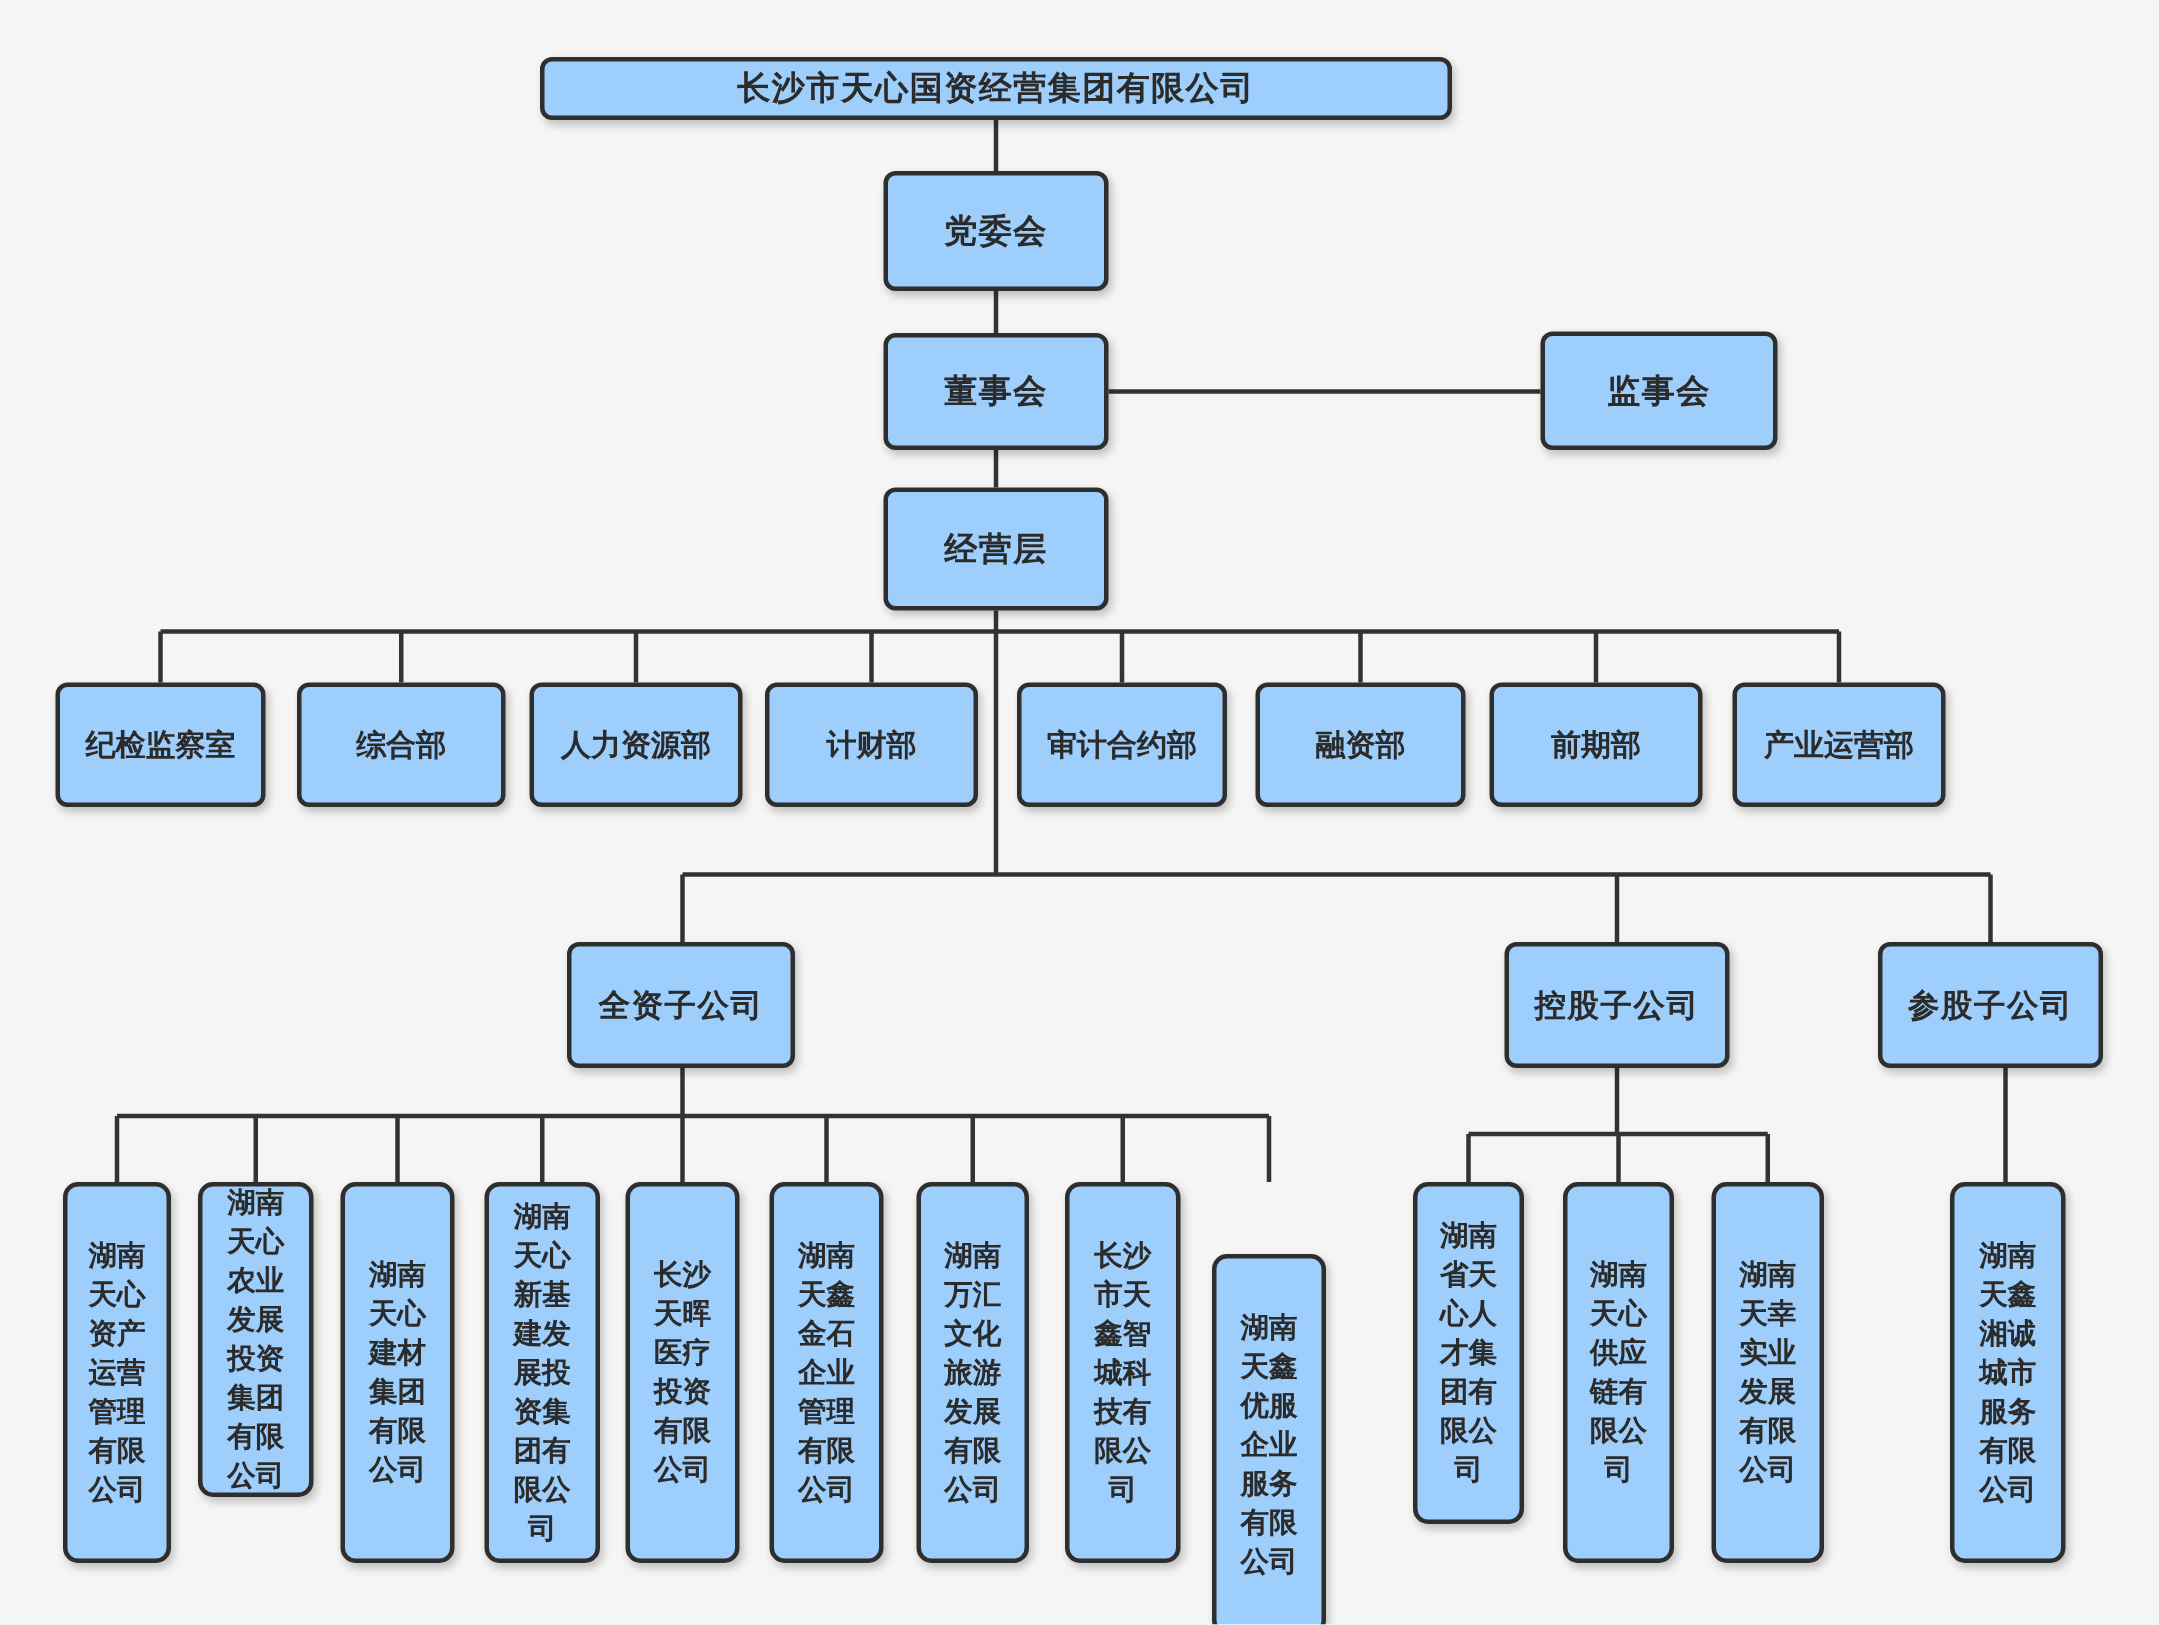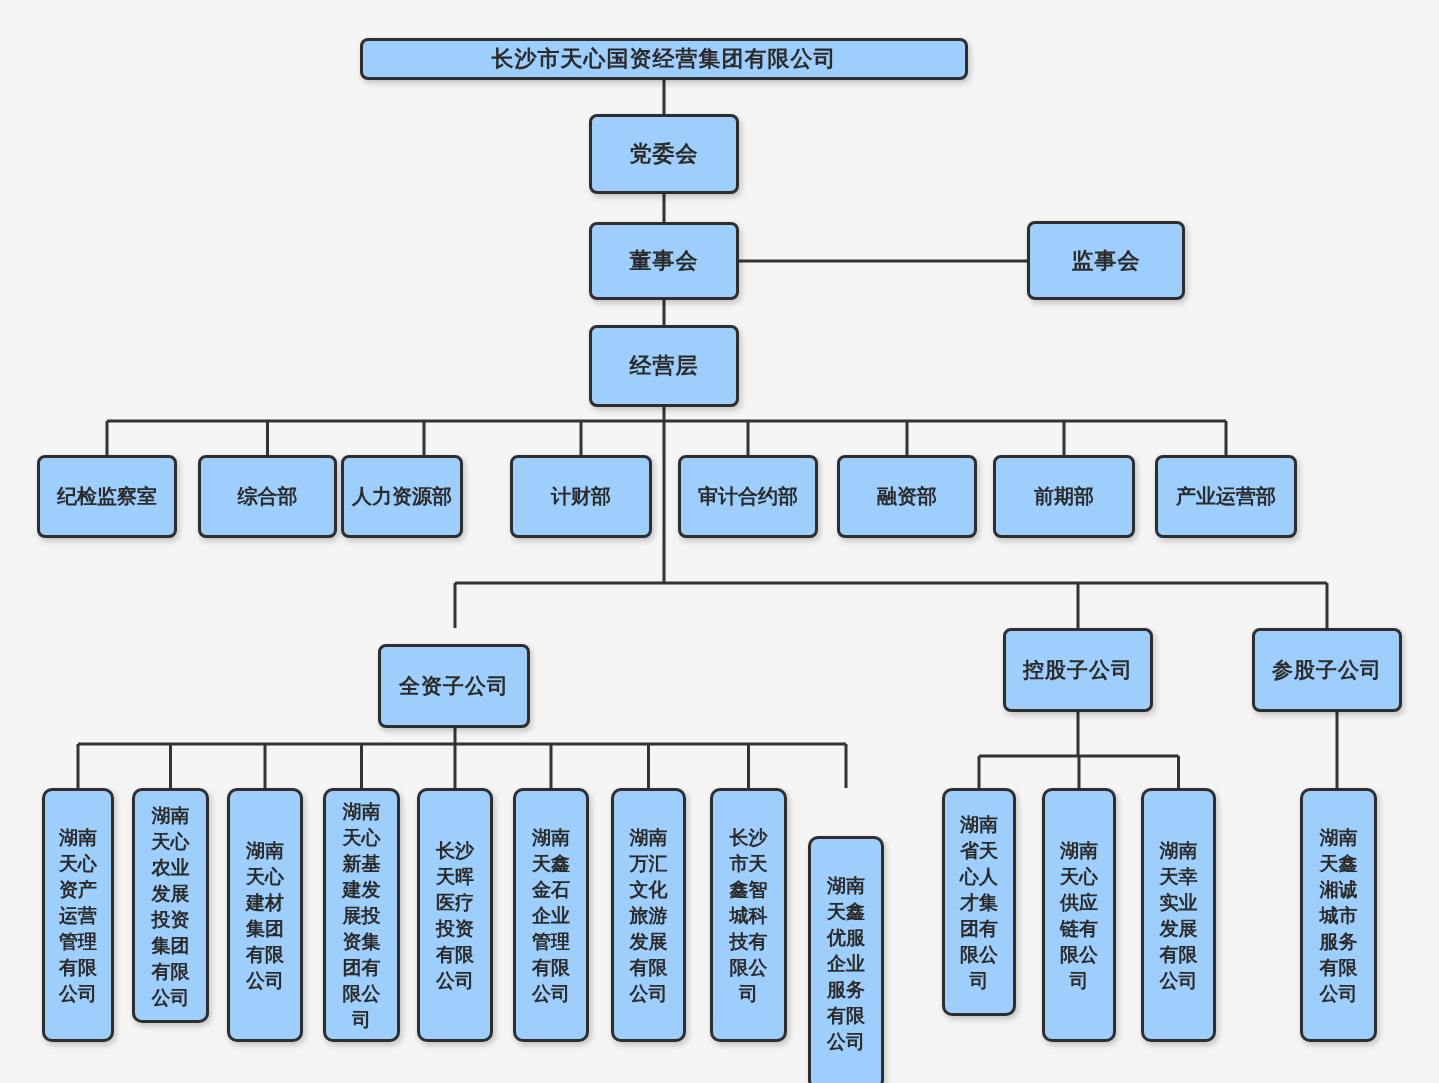--- a/index.html
+++ b/index.html
@@ -76,31 +76,31 @@
       <path d="M1337,712 V788"></path>
     </svg>
   <div id="nodes">
       <div class="node lv1" style="left: 360px; top: 38px; width: 608px; height: 42px;">长沙市天心国资经营集团有限公司</div>
       <div class="node lv2" style="left: 589px; top: 114px; width: 150px; height: 80px;">党委会</div>
       <div class="node lv2" style="left: 589px; top: 222px; width: 150px; height: 78px;">董事会</div>
       <div class="node lv2" style="left: 1027px; top: 221px; width: 158px; height: 79px;">监事会</div>
       <div class="node lv2" style="left: 589px; top: 325px; width: 150px; height: 82px;">经营层</div>
       <div class="node dept" style="left: 37px; top: 455px; width: 140px; height: 83px;">纪检监察室</div>
       <div class="node dept" style="left: 198px; top: 455px; width: 139px; height: 83px;">综合部</div>
-      <div class="node dept" style="left: 341px; top: 455px; width: 122px; height: 83px;">人力资源部</div>
+      <div class="node dept" style="left: 353px; top: 455px; width: 142px; height: 83px;">人力资源部</div>
       <div class="node dept" style="left: 510px; top: 455px; width: 142px; height: 83px;">计财部</div>
       <div class="node dept" style="left: 678px; top: 455px; width: 140px; height: 83px;">审计合约部</div>
       <div class="node dept" style="left: 837px; top: 455px; width: 140px; height: 83px;">融资部</div>
       <div class="node dept" style="left: 993px; top: 455px; width: 142px; height: 83px;">前期部</div>
       <div class="node dept" style="left: 1155px; top: 455px; width: 142px; height: 83px;">产业运营部</div>
-      <div class="node group" style="left: 378px; top: 628px; width: 152px; height: 84px; margin-top: 16px;">全资子公司</div>
+      <div class="node group" style="left: 378px; top: 628px; width: 152px; height: 84px;">全资子公司</div>
       <div class="node group" style="left: 1003px; top: 628px; width: 150px; height: 84px;">控股子公司</div>
       <div class="node group" style="left: 1252px; top: 628px; width: 150px; height: 84px;">参股子公司</div>
       <div class="node company" style="left: 42px; top: 788px; width: 72px; height: 254px;">湖南天心资产运营管理有限公司</div>
-      <div class="node company" style="left: 132px; top: 788px; width: 77px; height: 235px;">湖南天心农业发展投资集团有限公司</div>
+      <div class="node company" style="left: 132px; top: 788px; width: 77px; height: 210px;">湖南天心农业发展投资集团有限公司</div>
       <div class="node company" style="left: 227px; top: 788px; width: 76px; height: 254px;">湖南天心建材集团有限公司</div>
       <div class="node company" style="left: 323px; top: 788px; width: 77px; height: 254px;">湖南天心新基建发展投资集团有限公司</div>
       <div class="node company" style="left: 417px; top: 788px; width: 76px; height: 254px;">长沙天晖医疗投资有限公司</div>
       <div class="node company" style="left: 513px; top: 788px; width: 76px; height: 254px;">湖南天鑫金石企业管理有限公司</div>
       <div class="node company" style="left: 611px; top: 788px; width: 75px; height: 254px;">湖南万汇文化旅游发展有限公司</div>
       <div class="node company" style="left: 710px; top: 788px; width: 77px; height: 254px;">长沙市天鑫智城科技有限公司</div>
       <div class="node company" style="left: 808px; top: 788px; width: 76px; height: 254px; margin-top: 48px;">湖南天鑫优服企业服务有限公司</div>
       <div class="node company" style="left: 942px; top: 788px; width: 74px; height: 228px;">湖南省天心人才集团有限公司</div>
       <div class="node company" style="left: 1042px; top: 788px; width: 74px; height: 254px;">湖南天心供应链有限公司</div>
       <div class="node company" style="left: 1141px; top: 788px; width: 75px; height: 254px;">湖南天幸实业发展有限公司</div>

